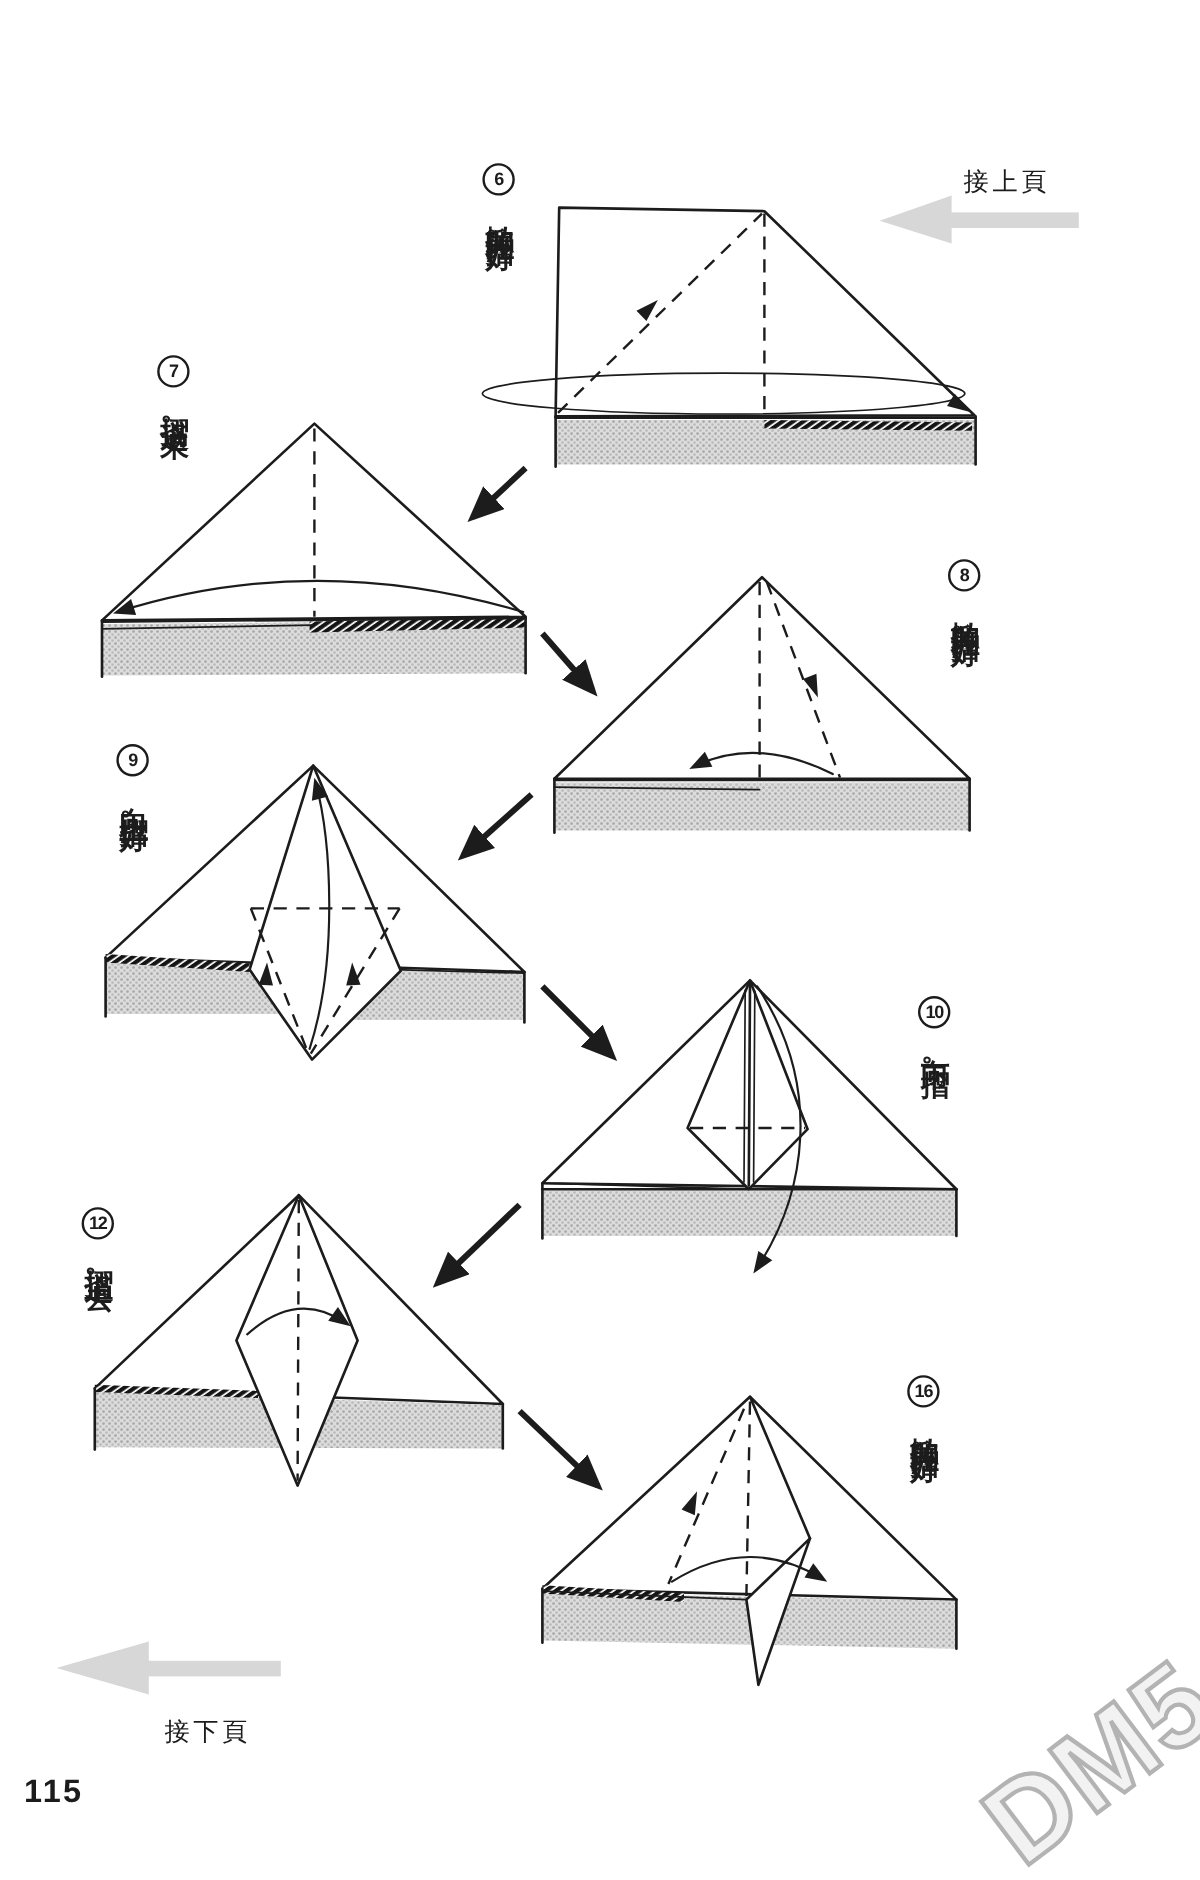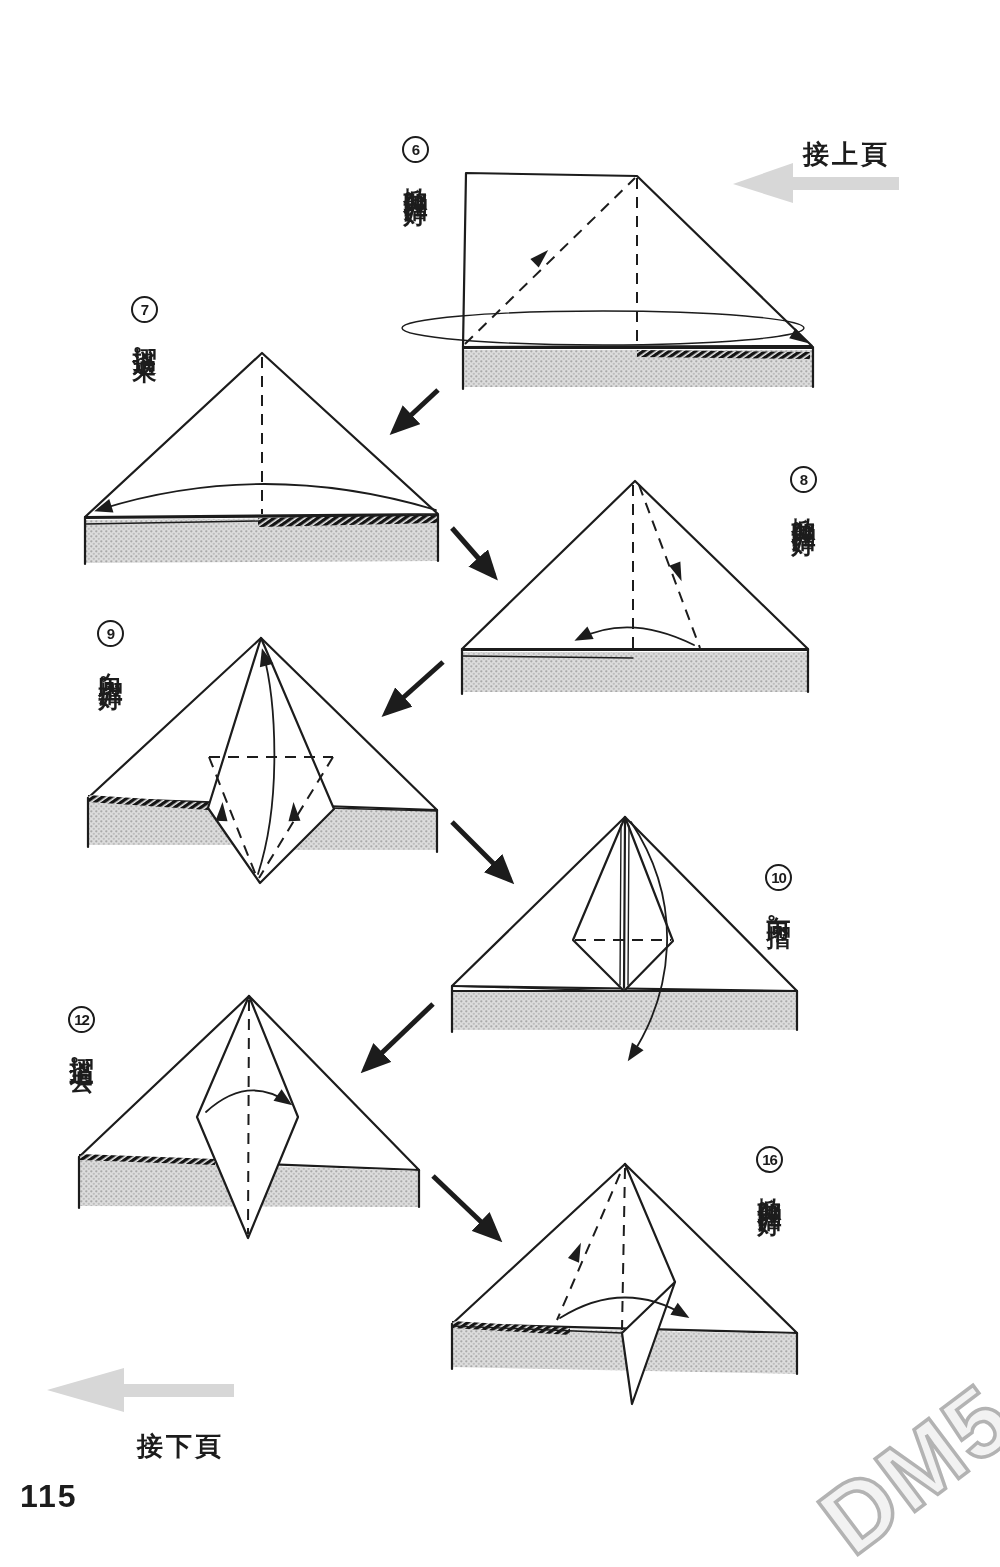--- a/index.html
+++ b/index.html
@@ -31,22 +31,22 @@
   .circ{
     box-sizing:border-box;min-width:27px;height:27px;padding:0 2px;
     border:2.5px solid var(--line);border-radius:50%;
     display:flex;align-items:center;justify-content:center;
     font-weight:bold;font-size:15px;letter-spacing:-1px;line-height:1;
   }
   .vtext{
     writing-mode:vertical-rl;text-orientation:upright;
     font-size:24px;font-weight:bold;line-height:1;letter-spacing:5px;
   }
-  .navlbl{position:absolute;font-size:26px;font-weight:bold;letter-spacing:3px;}
-  .pagenum{position:absolute;left:20px;top:1478px;font-size:32px;font-weight:bold;letter-spacing:2px;}
+  .navlbl{position:absolute;font-size:21px;font-weight:normal;letter-spacing:3px;}
+  .pagenum{position:absolute;left:20px;top:1478px;font-size:27px;font-weight:bold;letter-spacing:2px;}
   .watermark{
     position:absolute;left:848px;top:1452px;white-space:nowrap;
     font-size:96px;font-weight:bold;letter-spacing:2px;
     transform:rotate(-37deg);transform-origin:30px 90px;
     color:#f2f2f2;-webkit-text-stroke:3.5px var(--watermark);
   }
 </style>
 </head>
 <body>
 
@@ -212,21 +212,21 @@
     <div class="vtext">摺過來。</div>
   </div>
   <div class="step" style="left:790px;top:466px">
     <div class="circ">8</div>
     <div class="vtext">掀開摺好。</div>
   </div>
   <div class="step" style="left:97px;top:620px">
     <div class="circ">9</div>
     <div class="vtext">向上摺好。</div>
   </div>
-  <div class="step" style="left:765px;top:864px">
+  <div class="step" style="left:765px;top:830px">
     <div class="circ">10</div>
     <div class="vtext">向下摺。</div>
   </div>
   <div class="step" style="left:68px;top:1006px">
     <div class="circ">12</div>
     <div class="vtext">摺過去。</div>
   </div>
   <div class="step" style="left:756px;top:1146px">
     <div class="circ">16</div>
     <div class="vtext">掀開摺好。</div>

